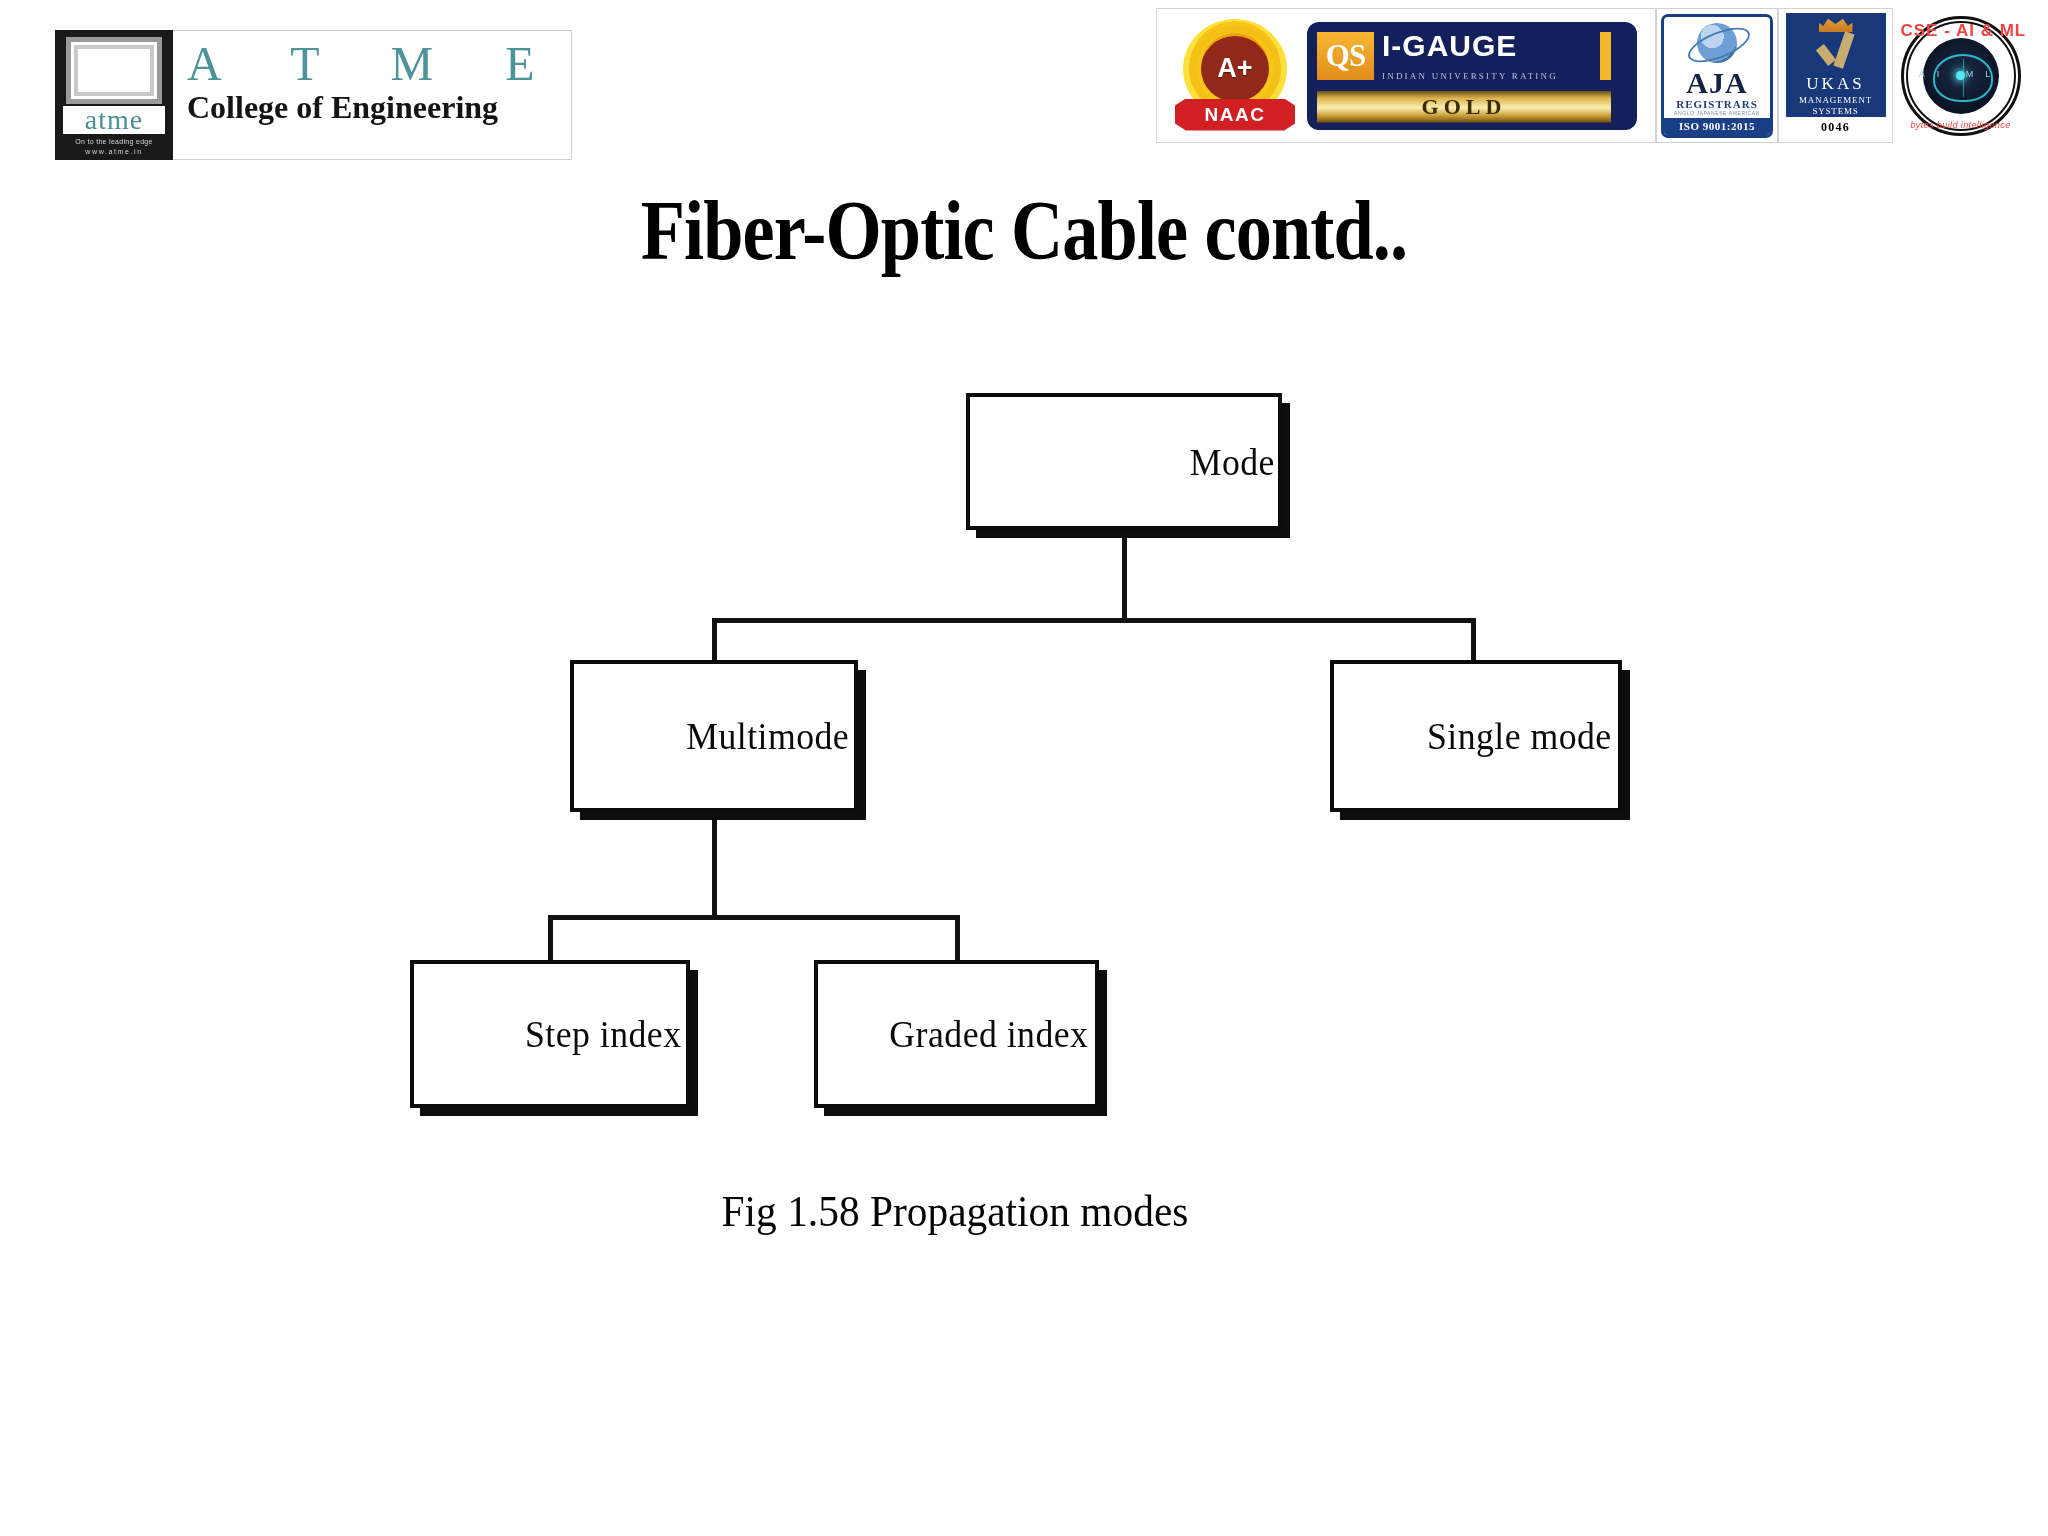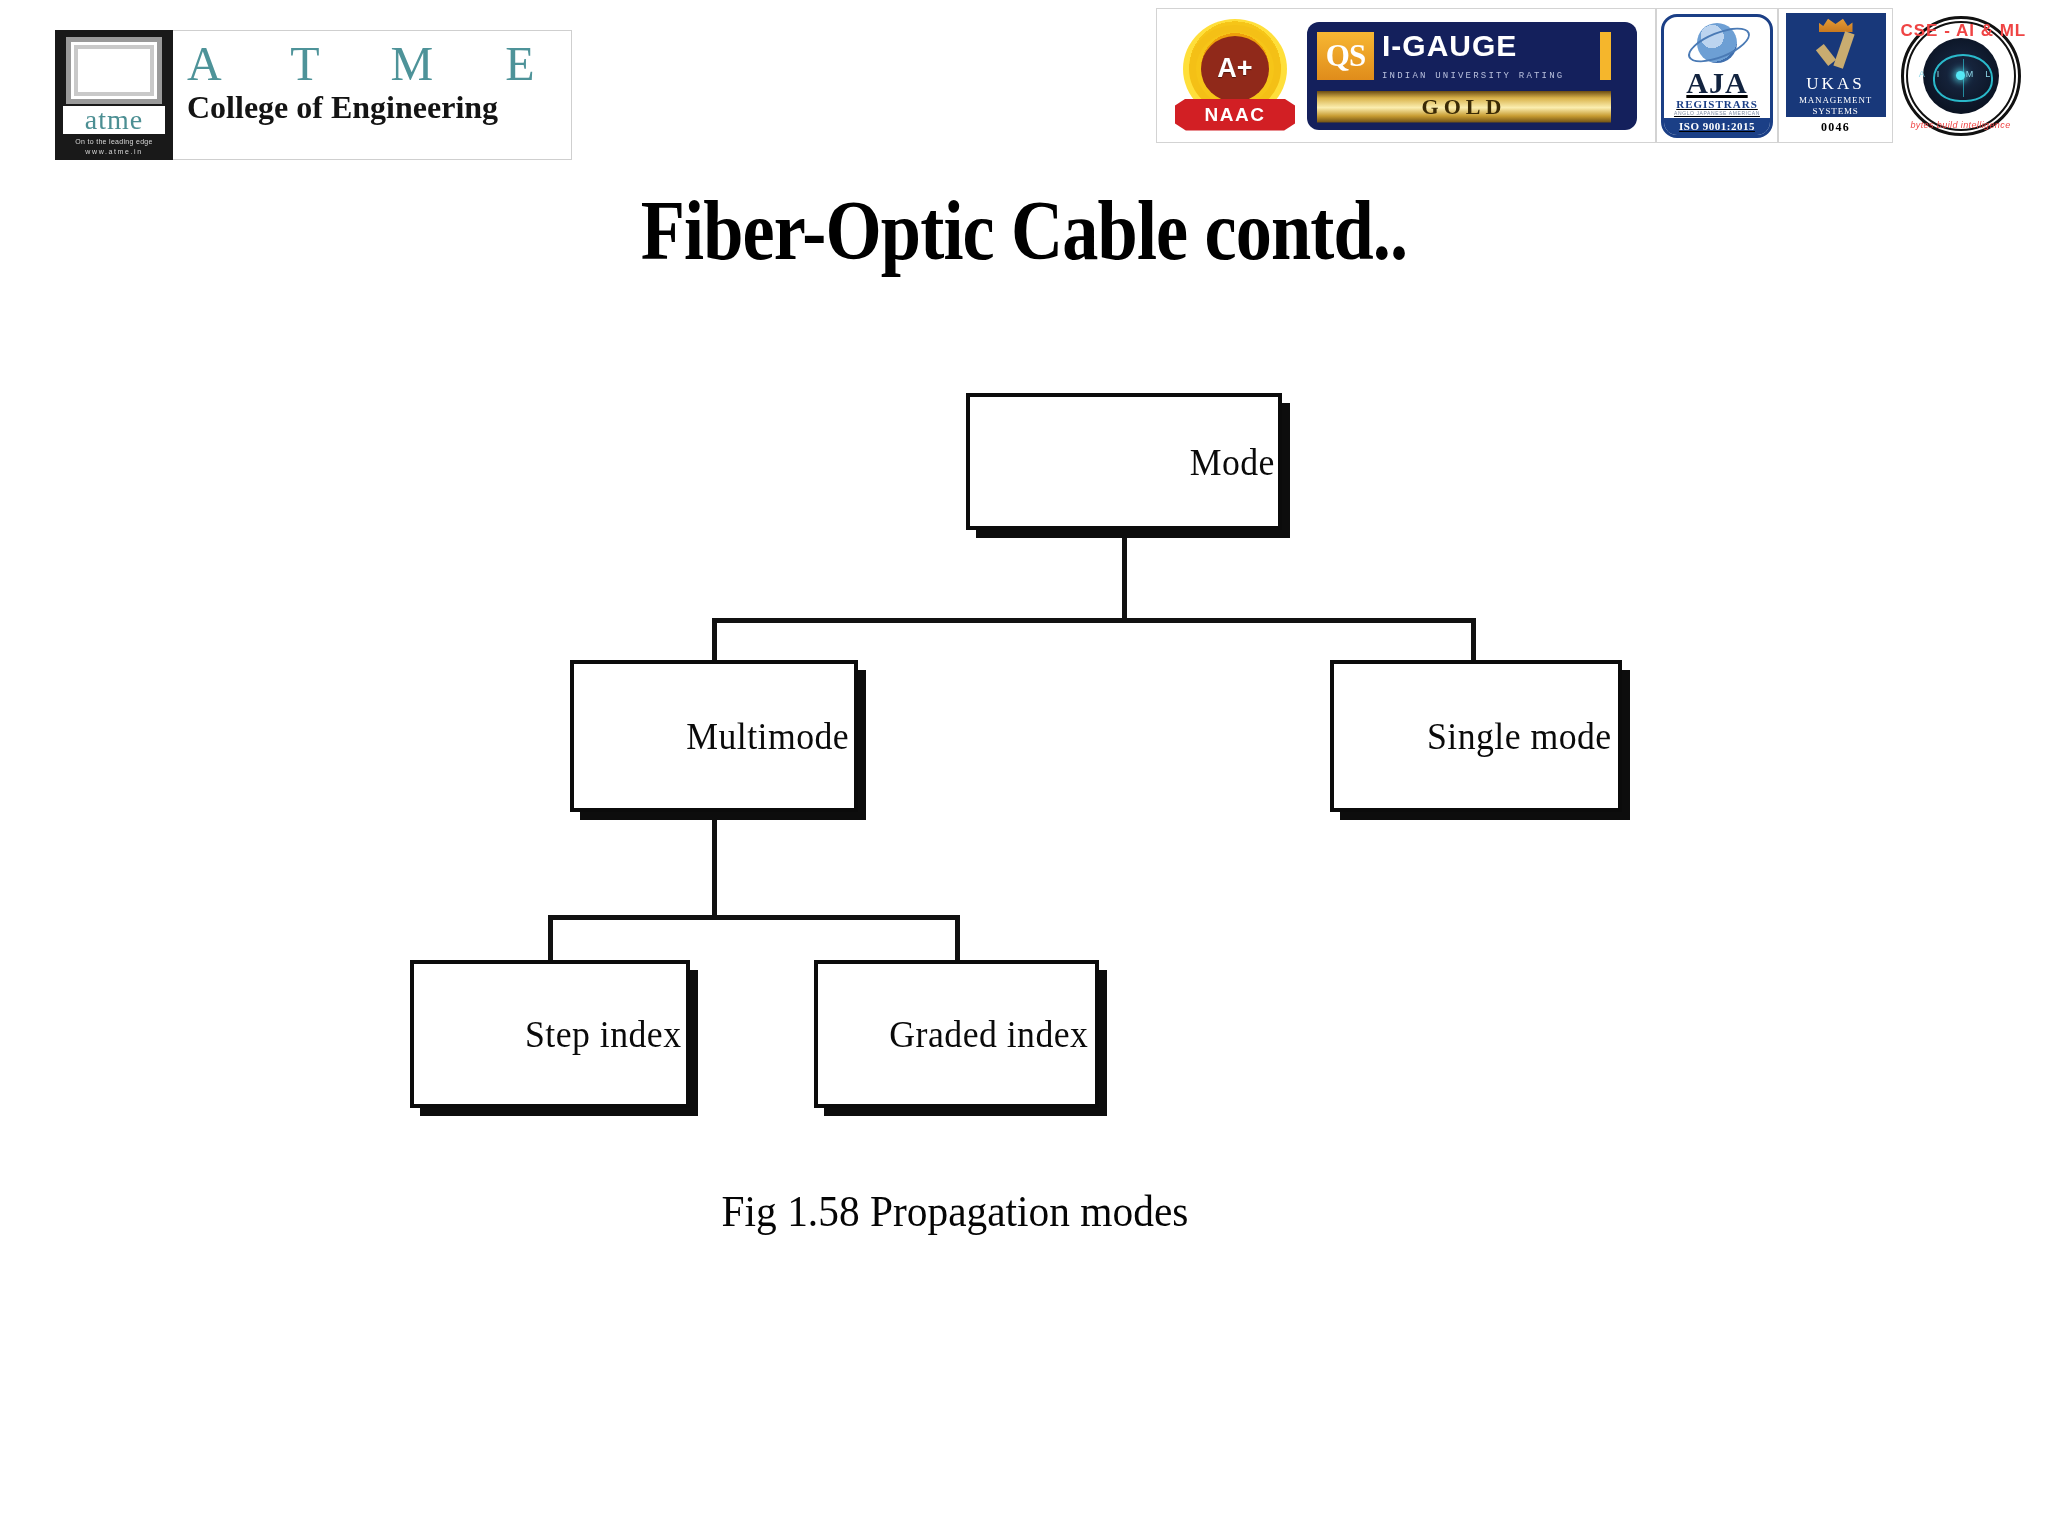--- a/index.html
+++ b/index.html
@@ -209,21 +209,21 @@
   .qs-main {
     font-family: "Liberation Sans", sans-serif;
     font-size: 30px;
     font-weight: bold;
     color: #ffffff;
     letter-spacing: 1px;
     line-height: 1;
     white-space: nowrap;
   }
   .qs-sub {
-    font-family: Liberation Mono, monospace;
+    font-family: Liberation Serif, serif;
     font-size: 9px;
     color: #b9c0dd;
     letter-spacing: 2.2px;
     margin-top: 10px;
     white-space: nowrap;
   }
   .qs-bar-wrap { flex: 0 0 auto; width: 11px; height: 48px; background: #f5b62c; }
   .qs-gold {
     height: 32px;
     background: linear-gradient(180deg, #6a4c12 0%, #d9b24a 22%, #fbeeb0 52%, #c79c32 78%, #6a4c12 100%);
@@ -235,26 +235,25 @@
     font-size: 22px;
     font-weight: bold;
     color: #3a2a06;
     letter-spacing: 5px;
   }
 
   
   .aja {
     width: 112px; height: 124px;
     border: 3px solid #1b3f86;
-    border-radius: 16px;
+    border-radius: 7px;
     box-sizing: border-box;
     background: #ffffff;
     display: flex; flex-direction: column;
     overflow: hidden;
-    text-decoration: underline;
   }
   .aja-globe {
     height: 52px;
     display: flex; align-items: center; justify-content: center;
     position: relative;
   }
   .aja-globe .g {
     width: 40px; height: 40px; border-radius: 50%;
     background: radial-gradient(circle at 38% 34%, #bcd4ef 0 32%, #6d9fd4 32% 70%, #3f6fae 70% 100%);
     position: relative;

